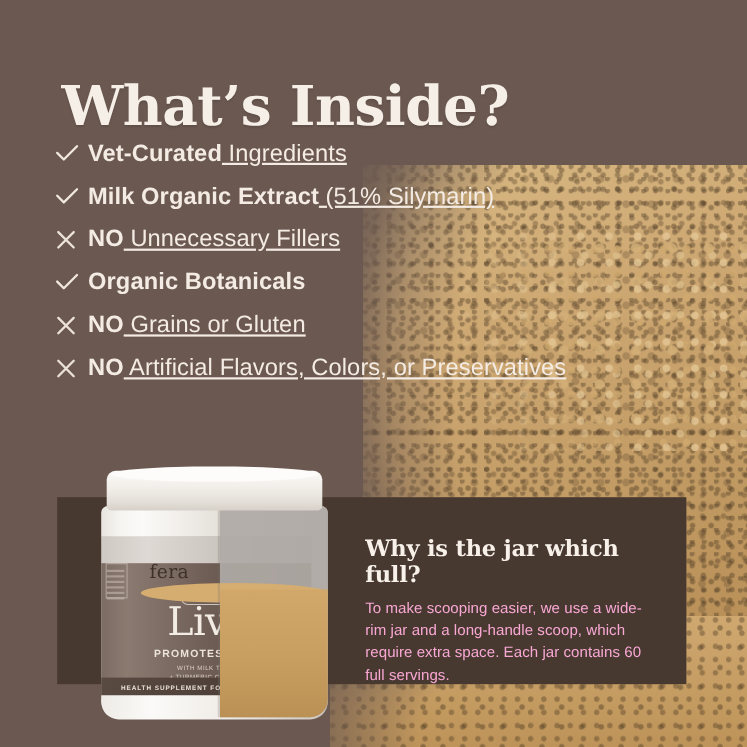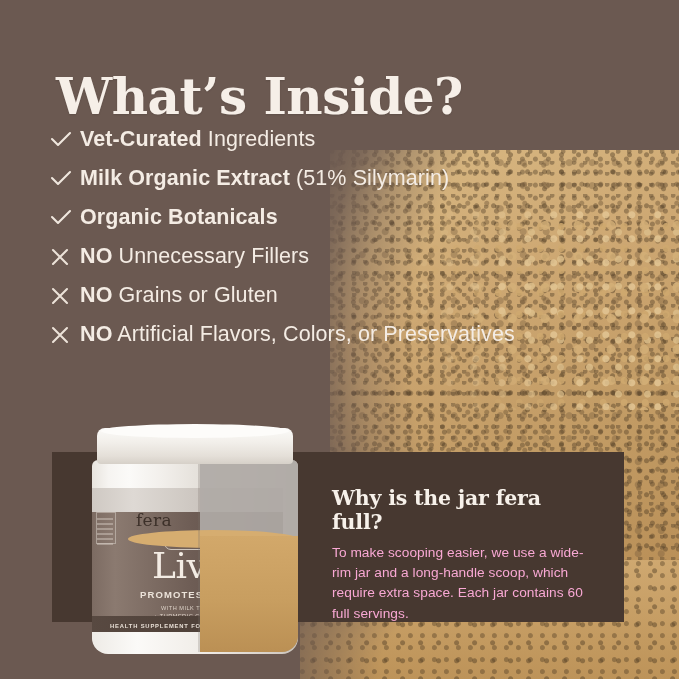--- a/index.html
+++ b/index.html
@@ -70,21 +70,21 @@
   .bullet .mark{
     width:30px;flex:0 0 30px;display:flex;align-items:flex-start;
     justify-content:flex-start;padding-top:5px;
   }
   .bullet .mark svg{display:block;}
   .bullet .txt{
     font-size:21.5px;line-height:1.30;color:#f4ece4;
     letter-spacing:.1px;padding-top:0;
   }
   .bullet .txt b{font-weight:700;margin-top:10px;}
-  .bullet .txt .reg{font-weight:400;}
+  .bullet .txt .reg{font-weight:400;text-decoration:underline;}
 
   
   .card{
     position:absolute;left:52px;top:452px;width:572px;height:170px;
     background:#473830;
   }
   .card-body{
     position:absolute;left:332px;top:487px;width:262px;
   }
   .card-title{
@@ -228,59 +228,59 @@
       <span class="mark">
         <svg width="22" height="18" viewBox="0 0 22 18">
             <path d="M2 8 L8 14 L20 2" fill="none" stroke="#f0e7de" stroke-width="2.1" stroke-linecap="round" stroke-linejoin="round"></path>
           </svg>
       </span>
       <span class="txt"><b>Milk Organic Extract</b><span class="reg"> (51% Silymarin)</span></span>
     </div>
 
     <div class="bullet">
       <span class="mark">
+        <svg width="20" height="18" viewBox="0 0 20 18">
+            <path d="M3 2 L17 16 M17 2 L3 16" fill="none" stroke="#ece2d8" stroke-width="2.1" stroke-linecap="round"></path>
+          </svg>
+      </span>
+      <span class="txt"><b>NO</b><span class="reg"> Unnecessary Fillers</span></span>
+    </div>
+
+    <div class="bullet">
+      <span class="mark">
         <svg width="22" height="18" viewBox="0 0 22 18">
             <path d="M2 8 L8 14 L20 2" fill="none" stroke="#f0e7de" stroke-width="2.1" stroke-linecap="round" stroke-linejoin="round"></path>
           </svg>
       </span>
       <span class="txt"><b>Organic Botanicals</b><span class="reg"></span></span>
     </div>
 
     <div class="bullet">
       <span class="mark">
         <svg width="20" height="18" viewBox="0 0 20 18">
             <path d="M3 2 L17 16 M17 2 L3 16" fill="none" stroke="#ece2d8" stroke-width="2.1" stroke-linecap="round"></path>
           </svg>
       </span>
-      <span class="txt"><b>NO</b><span class="reg"> Unnecessary Fillers</span></span>
+      <span class="txt"><b>NO</b><span class="reg"> Grains or Gluten</span></span>
     </div>
 
     <div class="bullet">
       <span class="mark">
         <svg width="20" height="18" viewBox="0 0 20 18">
             <path d="M3 2 L17 16 M17 2 L3 16" fill="none" stroke="#ece2d8" stroke-width="2.1" stroke-linecap="round"></path>
           </svg>
       </span>
-      <span class="txt"><b>NO</b><span class="reg"> Grains or Gluten</span></span>
-    </div>
-
-    <div class="bullet">
-      <span class="mark">
-        <svg width="20" height="18" viewBox="0 0 20 18">
-            <path d="M3 2 L17 16 M17 2 L3 16" fill="none" stroke="#ece2d8" stroke-width="2.1" stroke-linecap="round"></path>
-          </svg>
-      </span>
       <span class="txt"><b>NO</b><span class="reg"> Artificial Flavors, Colors, or Preservatives</span></span>
     </div>
 
   </div>
 
   <div class="card"></div>
   <div class="card-body">
-    <div class="card-title">Why is the jar fera full?</div>
+    <div class="card-title">Why is the jar which full?</div>
     <div class="card-text">To make scooping easier, we use a wide-rim jar and a long-handle scoop, which require extra space. Each jar contains 60 full servings.</div>
   </div>
 
   <div class="jar">
     <div class="jar-body"></div>
 
     <div class="jar-label">
       <div class="jar-label-top"></div>
       <div class="jar-sidebox"></div>
       <div class="jar-sidebars">

